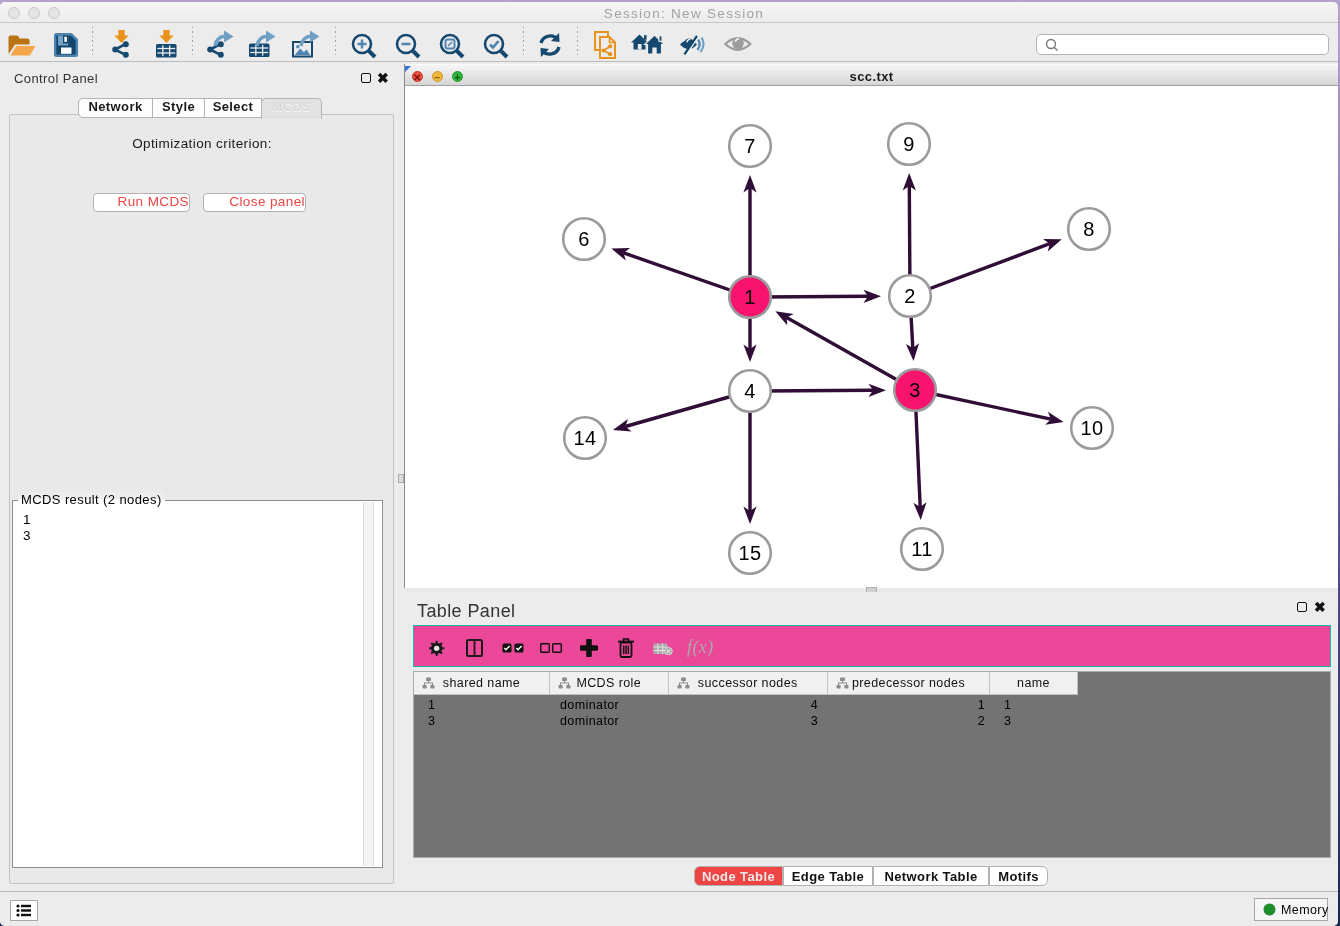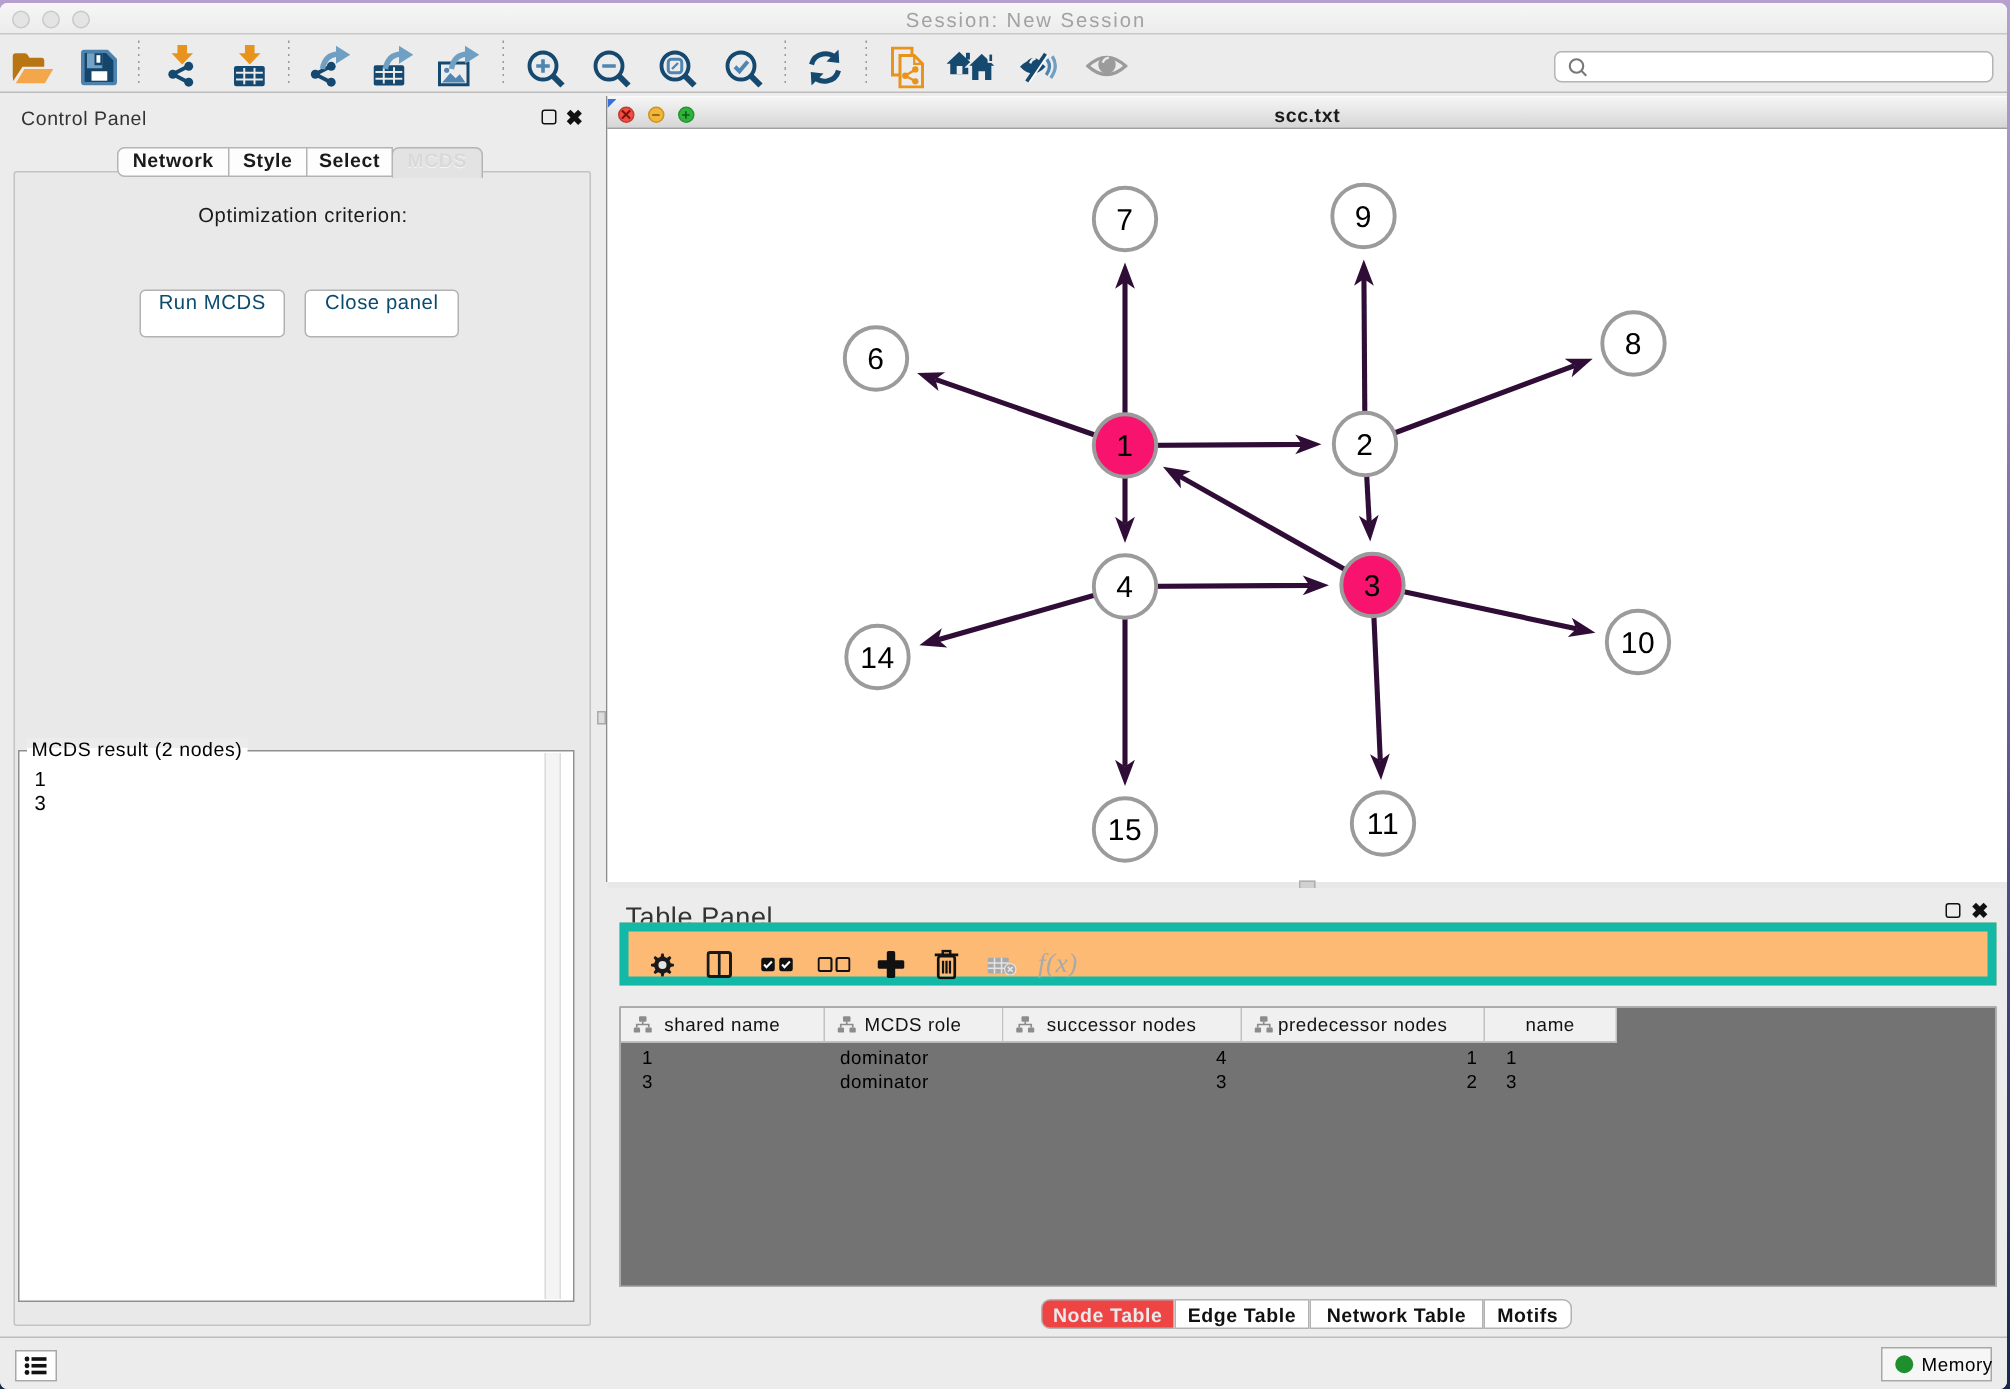--- a/index.html
+++ b/index.html
@@ -38,22 +38,22 @@
 .winbtn-x { position:absolute; font-size:14px; font-weight:700; color:#111; line-height:10px; }
 #cp-tabs { position:absolute; left:0; top:36px; width:100%; height:20px; }
 .cptab { position:absolute; top:0; height:20px; background:#fdfdfd; border:1px solid #b4b4b4;
   font-size:13px; font-weight:700; color:#1a1a1a; text-align:center; line-height:15px; }
 #cp-box { position:absolute; left:9px; top:52px; width:385px; height:770px;
   background:#e9e9e9; border:1px solid #c3c3c3; border-radius:2px; }
 #opt-label { position:absolute; left:0; top:74px; width:100%; text-align:center; font-size:13.5px; color:#1a1a1a;}
 #dropdown { position:absolute; left:43px; top:99px; width:311px; height:19px;
   background:#fff; border:1px solid #b2b2b2; border-radius:4px; font-size:13.5px; color:#111;
   line-height:17px; padding-left:13px; }
-.btn { position:absolute; top:131px; height:32px; background:#fff; border:1px solid #b2b2b2;
-  border-radius:4px; font-size:13.5px; color:#0c4a6e; text-align:center; line-height:15px; }
+.btn { position:absolute; top:131px; height:19px; background:#fff; border:1px solid #b2b2b2;
+  border-radius:4px; font-size:13.5px; color:#ef4444; text-align:right; line-height:15px; }
 
 #mcds-box { position:absolute; left:12px; top:438px; width:371px; height:368px;
   background:#fff; border:1px solid #8f8f8f; }
 #mcds-label { position:absolute; left:18px; top:430px; background:linear-gradient(180deg,#ececec 0 7px,#ffffff 7px); font-size:13px; color:#000; padding:0 3px; }
 #mcds-scroll { position:absolute; right:8px; top:1px; bottom:1px; width:11px;
   background:#f4f4f4; border-left:1px solid #dcdcdc; border-right:1px solid #dcdcdc;}
 
 #vdivider { position:absolute; left:404px; top:62px; width:1px; height:524px; background:#8a8a8a; }
 #vgrip { position:absolute; left:398px; top:472px; width:6px; height:9px; background:#dcdcdc; border:1px solid #aaa; }
 
@@ -63,22 +63,22 @@
   border-top:1px solid #fafafa; border-bottom:1px solid #a0a0a0; }
 #net-title { position:absolute; top:4px; left:0; width:100%; text-align:center; font-size:13px; font-weight:700; color:#1a1a1a; }
 .mtl { position:absolute; top:6px; width:11px; height:11px; border-radius:50%; font-size:10px;
   text-align:center; line-height:11px; font-weight:700; }
 #net-canvas { position:absolute; left:0; top:22px; width:933px; height:502px; background:#fff; }
 #hsplit { position:absolute; left:405px; top:586px; width:935px; height:4px; background:#e8e8e8; }
 #hgrip { position:absolute; left:866px; top:585px; width:11px; height:6px; background:#d0d0d0; border:1px solid #b0b0b0;}
 
 #tablepanel { position:absolute; left:404px; top:590px; width:936px; height:299px; background:#ececec; }
 #tp-title { position:absolute; left:13px; top:9px; font-size:18px; color:#333; }
-#tp-toolbar { position:absolute; left:9px; top:23px; width:918px; height:42px;
-  background:#fdba74; border:6px solid #14b8a6; }
+#tp-toolbar { position:absolute; left:9px; top:33px; width:918px; height:42px;
+  background:#ec4899; border:1px solid #14b8a6; }
 #tp-table { position:absolute; left:9px; top:79px; width:918px; height:187px; background:#737373; border:1px solid #ababab; }
 #tp-header { position:absolute; left:0; top:0; height:23px; width:664px; background:#f0f0f0; border-bottom:1px solid #c2c2c2; box-sizing:border-box; }
 .th { position:absolute; top:0; height:22px; border-right:1px solid #c2c2c2; background:#f0f0f0;
   font-size:12.5px; color:#111; text-align:center; line-height:22px; }
 .td { position:absolute; font-size:12.5px; color:#000; }
 .tabs-bottom { position:absolute; top:274px; height:20px; background:#fff; border:1px solid #b2b2b2;
   font-size:13px; font-weight:700; color:#111; text-align:center; line-height:19px; }
 
 #statusbar { position:absolute; left:0; top:889px; width:100%; height:35px;
   background:#ececec; border-top:1px solid #bcbcbc; }

